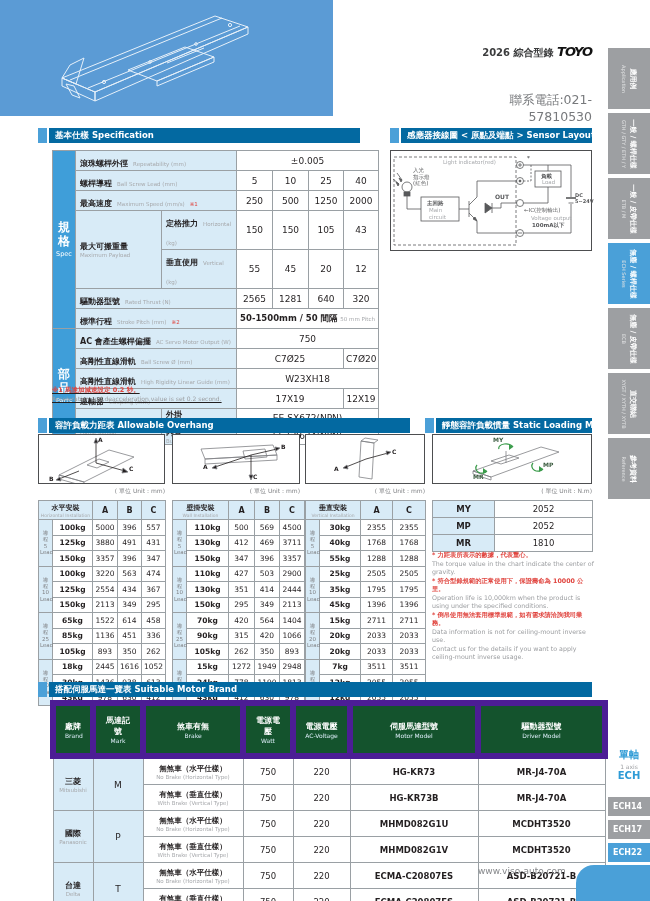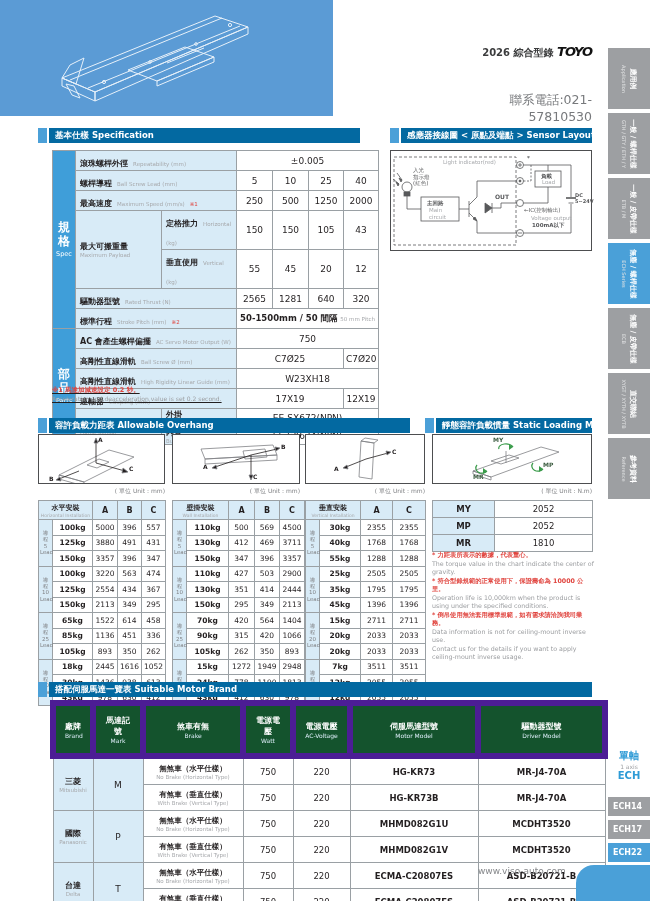--- a/index.html
+++ b/index.html
@@ -12,21 +12,21 @@
   .logo{font-style:italic;font-weight:900;font-size:13px;letter-spacing:-1px;color:#111;}
   .phone{position:absolute;left:452px;top:92px;width:140px;text-align:right;font-size:12.5px;color:#77797c;}
   
   .side-tab{position:absolute;right:0;width:42px;height:61px;background:#9d9fa2;cursor:pointer;}
   .side-tab.active{background:#4aa0d8;}
   .side-tab .rot{position:absolute;top:50%;left:50%;transform:translate(-50%,-50%) rotate(90deg);
                  white-space:nowrap;display:flex;flex-direction:column;align-items:center;gap:1px;}
   .side-tab .zh{font-size:7px;font-weight:bold;color:#fff;}
   .side-tab .en{font-size:5px;color:#e3e4e5;}
   .ech-nav{position:absolute;right:0;top:750px;width:42px;text-align:center;line-height:1.25;}
-  .ech-nav .zh{font-size:10px;font-weight:bold;color:#2e9bd6;}
+  .ech-nav .zh{font-size:10px;font-weight:bold;color:#2e9bd6;font-family:Liberation Mono, monospace;}
   .ech-nav .en{font-size:6px;color:#9d9fa2;}
   .ech-nav .code{font-size:10px;font-weight:bold;color:#2e9bd6;}
   .ech-tab{position:absolute;right:0;width:42px;height:19px;background:#9d9fa2;color:#fff;
            font-size:8px;font-weight:bold;line-height:19px;padding-left:5px;box-sizing:border-box;cursor:pointer;}
   .ech-tab.active{background:#4aa0d8;}
   .corner-blob{position:absolute;right:0;bottom:0;width:74px;height:36px;background:#4aa0d8;border-top-left-radius:18px;}
   
   .sec{position:absolute;display:flex;align-items:stretch;height:15px;}
   .sec .sq{width:9px;background:#4ba0d8;margin-right:2px;}
   .sec .bar{flex:1;background:#0369a1;color:#fff;font-size:8.5px;font-weight:bold;line-height:15px;

